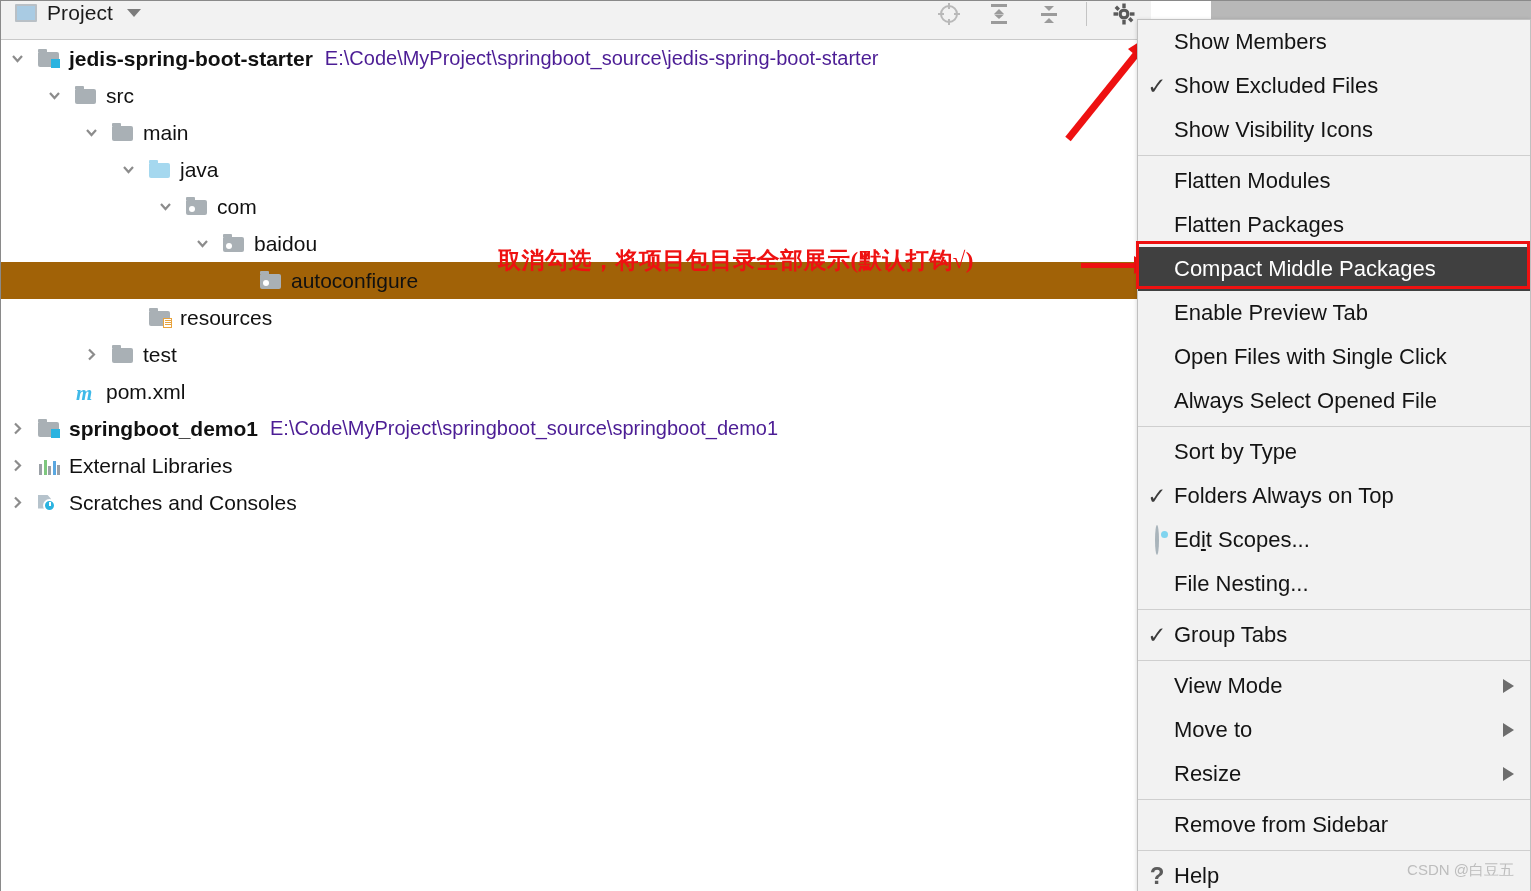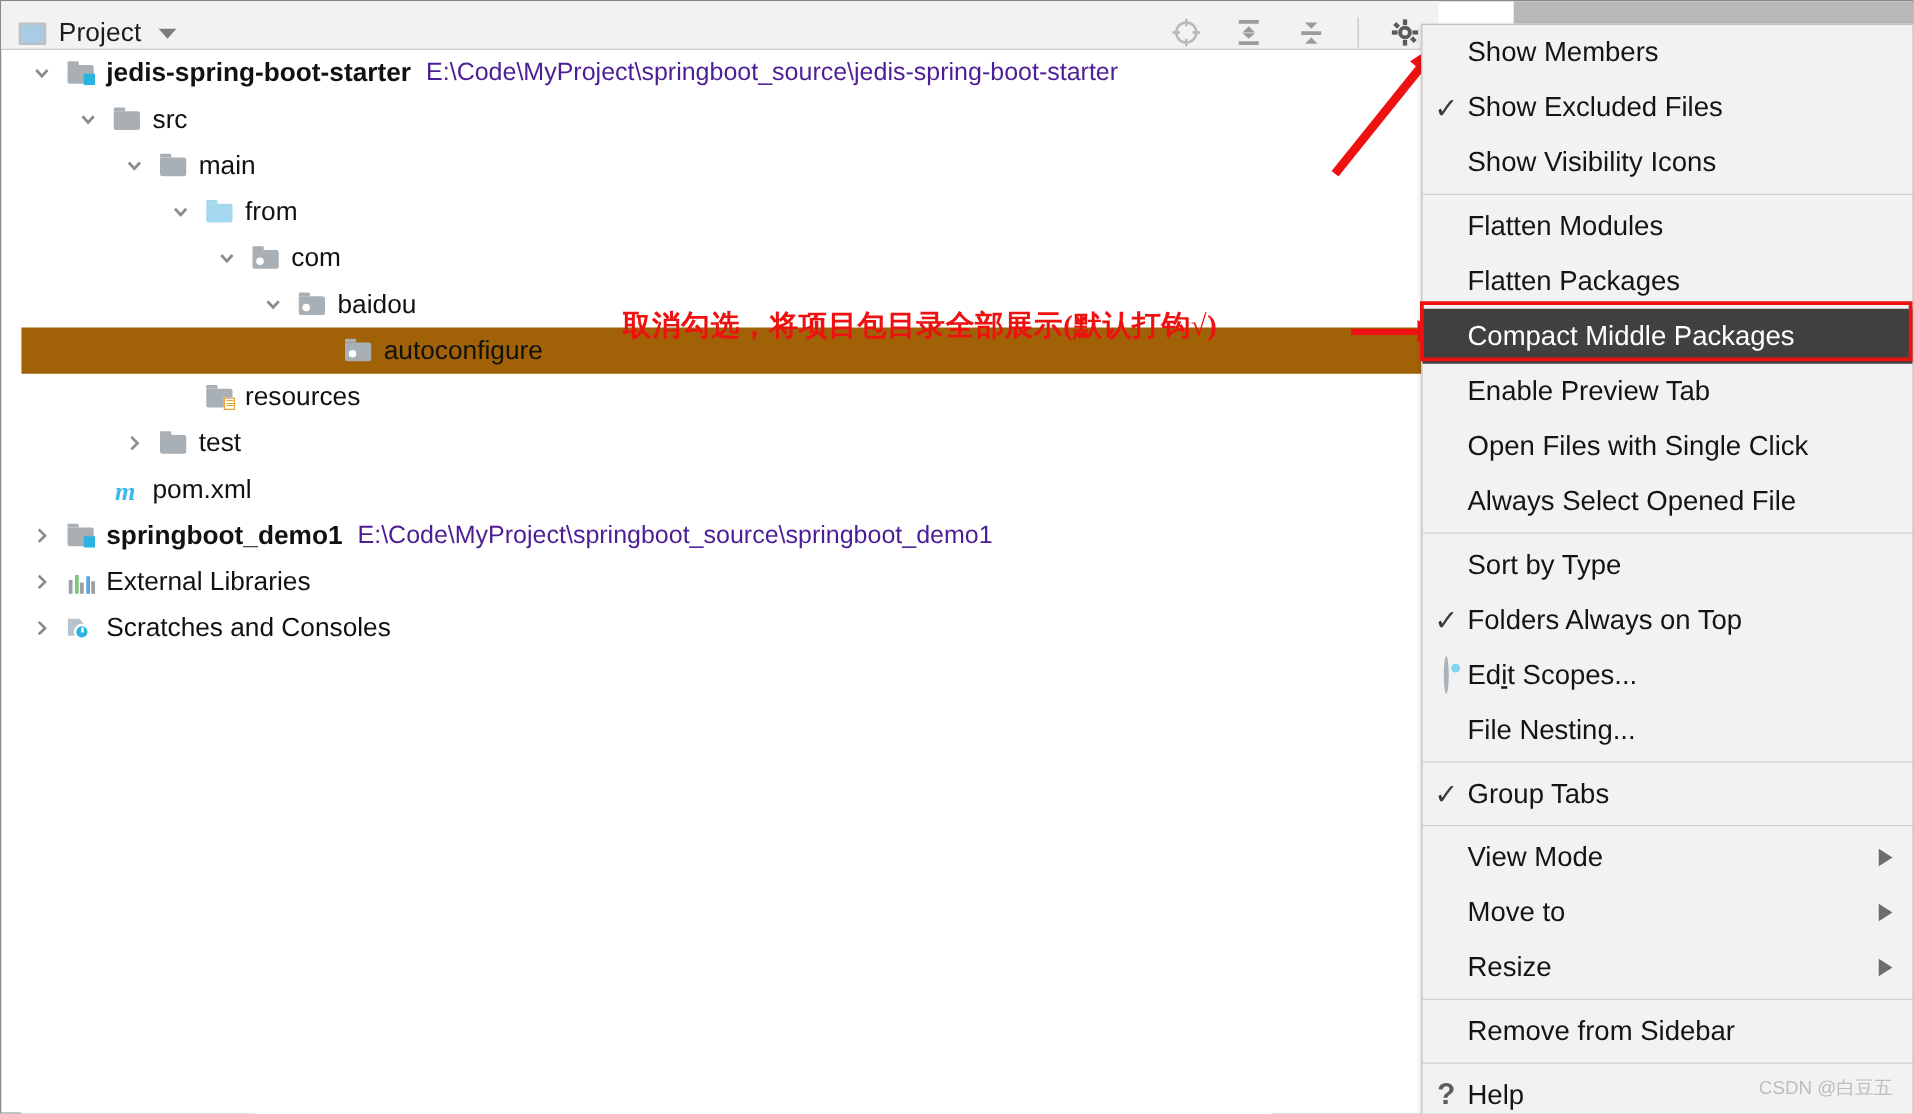--- a/index.html
+++ b/index.html
@@ -26,21 +26,21 @@
   }
 
   
   .toolbar {
     position: absolute;
     left: 0; top: 0;
     width: 1150px; height: 39px;
     background: #f2f2f2;
     border-bottom: 1px solid #c9c9c9;
     display: flex;
-    align-items: flex-end;
+    align-items: flex-start;
   }
   .tb-left {
     display: flex; align-items: center;
     padding-left: 14px;
     gap: 10px;
   }
   .project-icon {
     width: 22px; height: 18px;
     background: #a9cbe3;
     border: 2px solid #b9c0c6;
@@ -66,21 +66,21 @@
   }
   .tb-icon { width: 26px; height: 26px; position: relative; cursor: default; }
   .tb-sep {
     width: 1px; height: 24px;
     background: #c4c4c4;
   }
 
   
   .tree {
     position: absolute;
-    left: 16px; top: 39px;
+    left: 0; top: 39px;
     width: 1150px; height: 851px;
     background: #ffffff;
     overflow: hidden;
   }
   .row {
     position: relative;
     height: 37px;
     display: flex;
     align-items: center;
     white-space: nowrap;
@@ -415,21 +415,21 @@
         <div style="width: 119px; flex: 0 0 auto;"></div>
         <div class="twisty">
           <svg width="17" height="17" viewBox="0 0 17 17">
             <polyline points="4,6 8.5,11 13,6" fill="none" stroke="#8c8c8c" stroke-width="2.2"></polyline>
           </svg>
         </div>
         <div style="width: 12px; flex: 0 0 auto;"></div>
         <div class="node-icon">
           <span class="folder blue"></span>
         </div>
-        <div class="label">from</div>
+        <div class="label">java</div>
       </div>
       <div class="row">
         <div style="width: 156px; flex: 0 0 auto;"></div>
         <div class="twisty">
           <svg width="17" height="17" viewBox="0 0 17 17">
             <polyline points="4,6 8.5,11 13,6" fill="none" stroke="#8c8c8c" stroke-width="2.2"></polyline>
           </svg>
         </div>
         <div style="width: 12px; flex: 0 0 auto;"></div>
         <div class="node-icon">

